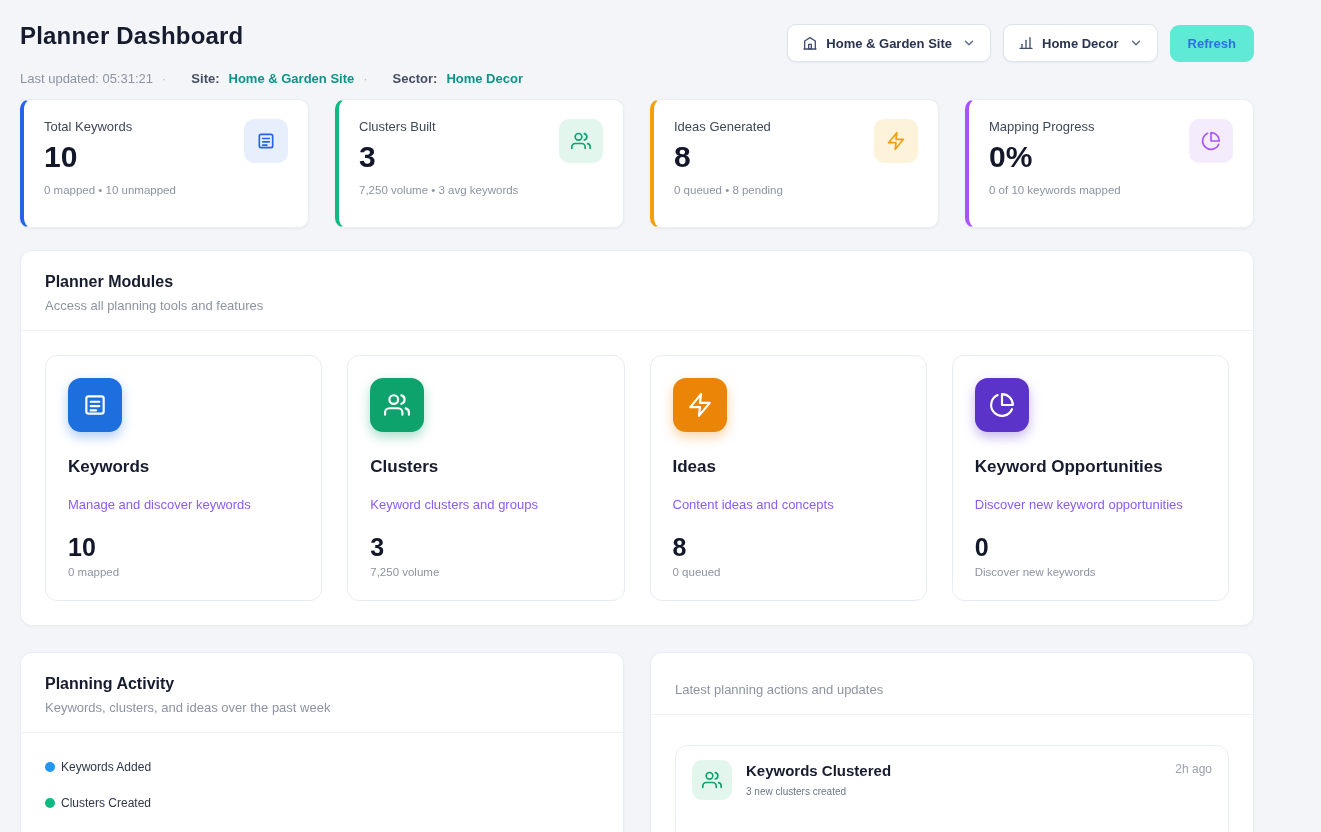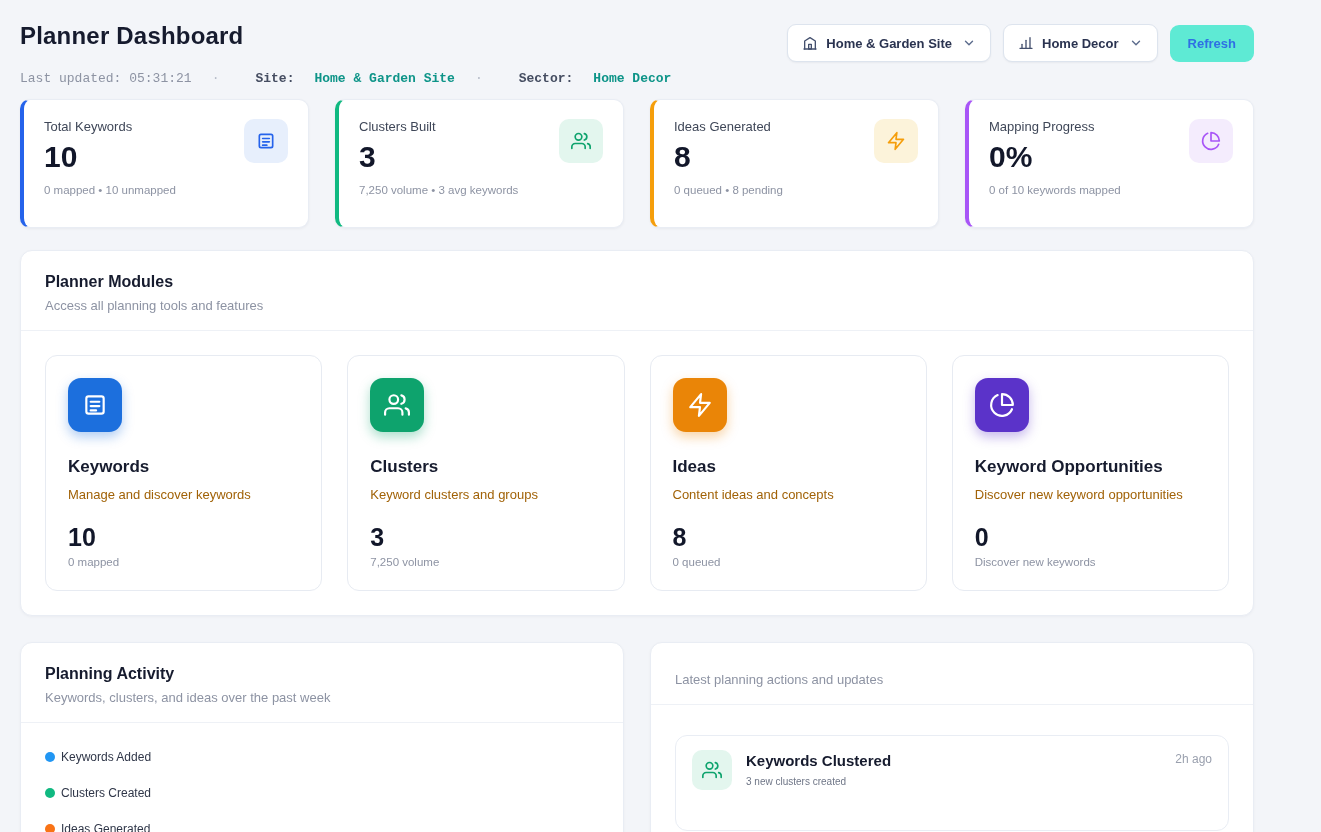--- a/index.html
+++ b/index.html
@@ -17,21 +17,21 @@
   .dd { display:flex; align-items:center; gap:8px; background:#fff; border:1px solid #dde4ee;
         border-radius:9px; padding:10px 14px; font-size:13px; font-weight:700; color:#2a3350;
         cursor:pointer; box-shadow:0 1px 2px rgba(16,24,40,.05);
         font-family:"Liberation Sans","DejaVu Sans",sans-serif; }
   .dd-icon { display:flex; color:#44506e; }
   .chev { display:flex; color:#5b6b8c; margin-left:2px; }
   .refresh { background:#5eead4; color:#2f6fe4; border:none; border-radius:9px; padding:11px 18px;
              font-size:13px; font-weight:700; cursor:pointer;
              font-family:"Liberation Sans","DejaVu Sans",sans-serif; }
 
-  .meta { display:flex; align-items:center; gap:20px; margin-top:9px; font-size:13px; color:#8d93a3;font-family:Liberation Mono, monospace; }
+  .meta { display:flex; align-items:center; gap:9px; margin-top:9px; font-size:13px; color:#8d93a3; }
   .meta .lbl { color:#454d61; font-weight:700;margin-left:16px; }
   .meta .link { color:#0d9488; font-weight:700; text-decoration:none; cursor:pointer; }
   .sep { color:#b6bcc9; }
 
   
   .stats { display:grid; grid-template-columns:repeat(4,1fr); gap:26px; margin-top:13px; }
   .stat { background:#fff; border:1px solid #e9edf4; border-left:4px solid #2563eb; border-radius:10px;
           padding:19px 20px 16px; box-shadow:0 1px 3px rgba(16,24,40,.05); display:flex;
           justify-content:space-between; min-height:129px; }
   .stat.b-blue { border-left-color:#2563eb; }
@@ -58,21 +58,21 @@
   
   .modules { display:grid; grid-template-columns:repeat(4,1fr); gap:25px; padding:24px; }
   .module { border:1px solid #e7ebf2; border-radius:12px; padding:22px; background:#fff; cursor:pointer; }
   .mod-icon { width:54px; height:54px; border-radius:13px; color:#fff; display:flex;
               align-items:center; justify-content:center; }
   .mod-icon.blue   { background:#1c6fdd; box-shadow:0 5px 12px rgba(28,111,221,.35); }
   .mod-icon.green  { background:#0ea36d; box-shadow:0 5px 12px rgba(14,163,109,.35); }
   .mod-icon.orange { background:#ea8507; box-shadow:0 5px 12px rgba(234,133,7,.35); }
   .mod-icon.purple { background:#5b33c9; box-shadow:0 5px 12px rgba(91,51,201,.35); }
   .mod-title { font-size:17px; font-weight:700; color:#161b2e; margin-top:25px; }
-  .mod-desc { font-size:13px; color:#a16207; margin-top:10px; }
+  .mod-desc { font-size:13px; color:#8b5cf6; margin-top:20px; }
   .mod-value { font-size:25px; font-weight:700; color:#12172a; margin-top:21px; }
   .mod-sub { font-size:11.5px; color:#8d93a3; margin-top:4px; }
 
   
   .bottom { display:grid; grid-template-columns:1fr 1fr; gap:26px; margin-top:26px; height:400px; }
   .bcard { background:#fff; border:1px solid #e9edf4; border-radius:12px; overflow:hidden;
            box-shadow:0 1px 3px rgba(16,24,40,.04); margin-top:0; }
   .bbody { padding:12px 24px 0; }
 
   .legend { display:flex; justify-content:center; gap:22px; margin-top:15px; font-size:12px; color:#2f3648;flex-direction:column; }

